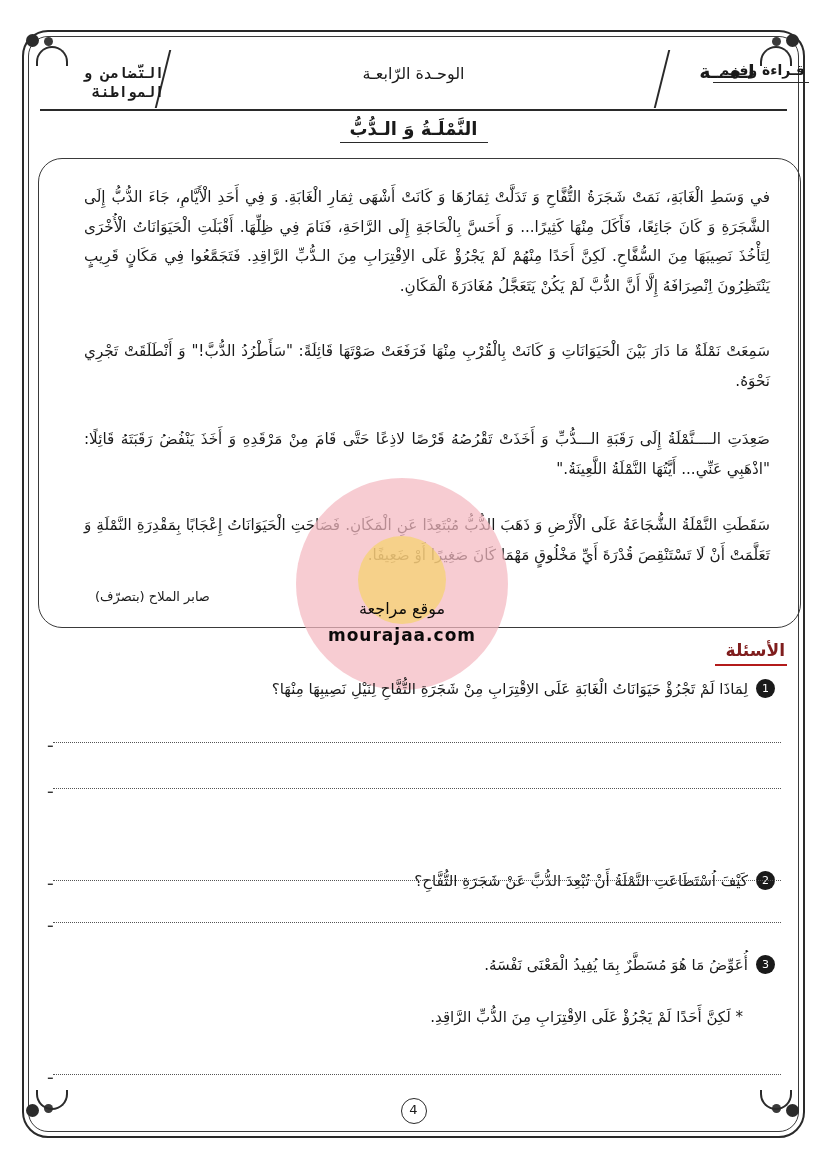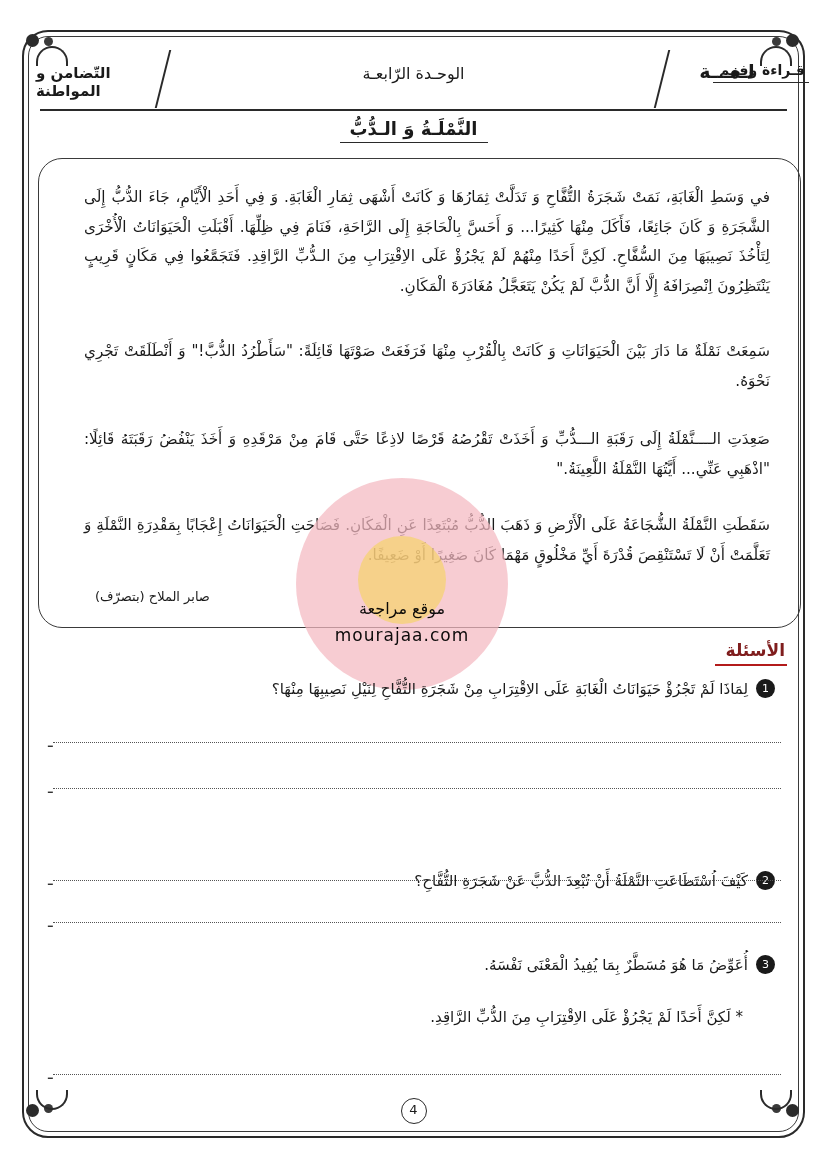--- a/index.html
+++ b/index.html
@@ -123,21 +123,22 @@
     height: 58px;
     background: #2a2a2a;
     transform: skewX(-14deg);
   }
   .hdr-left-box {
     position: absolute;
     left: -4px;
     top: -2px;
     width: 128px;
     height: 58px;
-    text-align: left;
+    text-align: right;
+    font-family: Liberation Mono, monospace;
   }
   .hdr-left-box .lbl {
     font-size: 15px;
     font-weight: bold;
     padding-top: 14px;
   }
   .hdr-center {
     position: absolute;
     left: 0;
     right: 0;
@@ -248,20 +249,21 @@
     width: 212px;
     text-align: center;
     color: #000000;
     font-size: 16px;
     line-height: 1.6;
     opacity: 0.95;
   }
   .wm-text .site {
     font-size: 17px;
     letter-spacing: 1px;
+    font-weight: bold;
   }
 
   
   .q-header {
     position: absolute;
     right: 42px;
     top: 640px;
     font-size: 17px;
     font-weight: bold;
     color: #7f1d1d;

